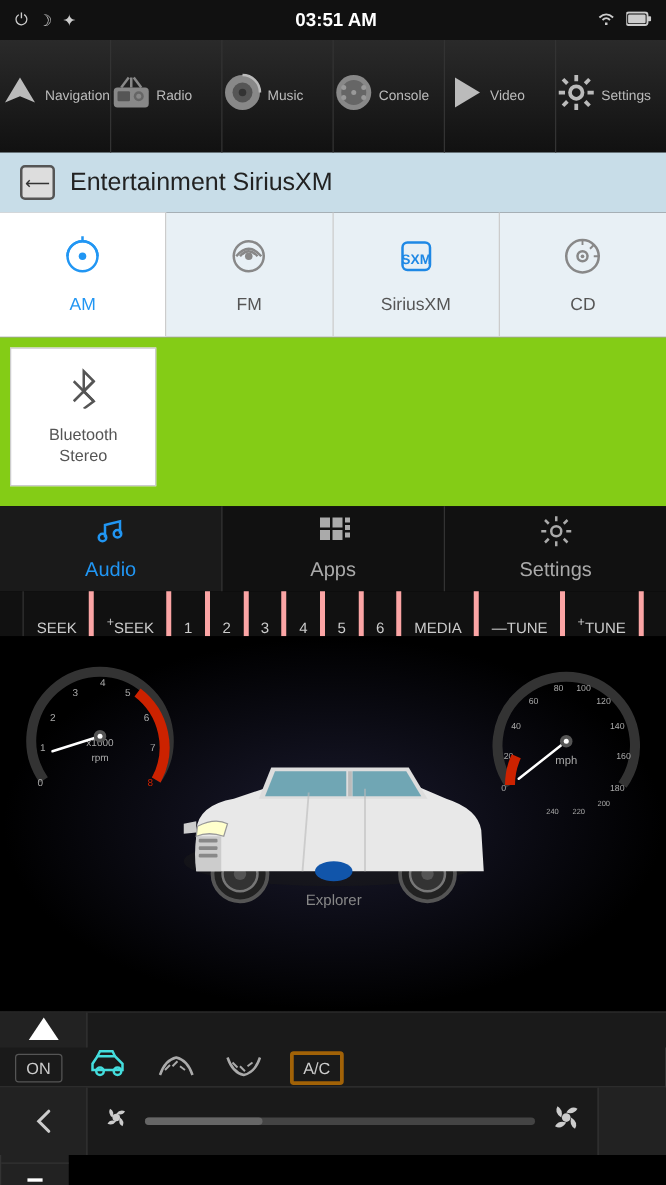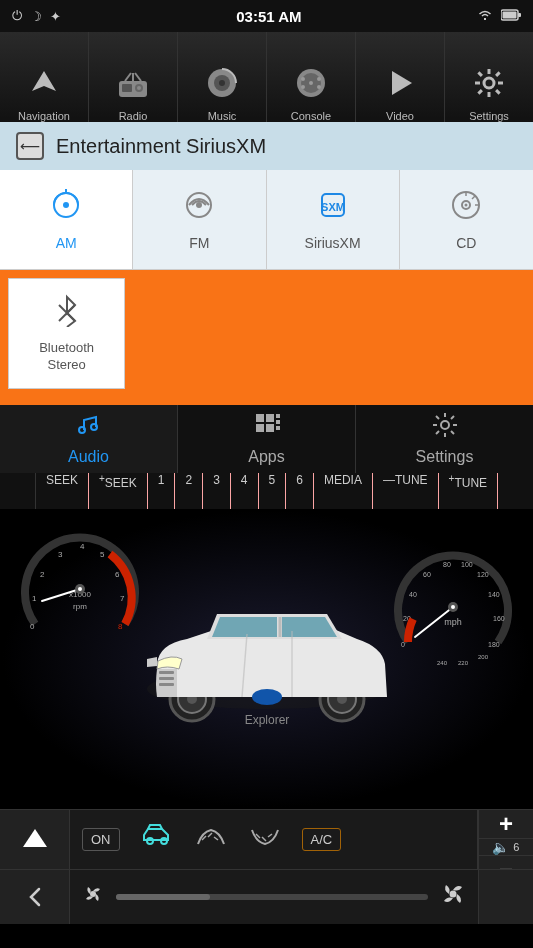--- a/index.html
+++ b/index.html
@@ -31,23 +31,22 @@
     .nav-bar {
       width: 533px;
       height: 90px;
       background: linear-gradient(180deg, #2a2a2a 0%, #111 100%);
       display: flex;
       align-items: stretch;
     }
     .nav-item {
       flex: 1;
       display: flex;
-      flex-direction: column;
-      align-items: center;
-      justify-content: flex-end;
+      align-items: center;
+      justify-content: flex-start;
       cursor: pointer;
       gap: 4px;
       border-right: 1px solid #333;
     }
     .nav-item:last-child { border-right: none; }
     .nav-icon { font-size: 28px; color: #ccc; }
     .nav-label { font-size: 11px; color: #bbb; }
 
     
     .ent-header {
@@ -89,21 +88,21 @@
     .source-item.active { background: #fff; }
     .source-icon { font-size: 28px; }
     .source-icon.am { color: #2196F3; }
     .source-icon.fm { color: #555; }
     .source-icon.sirius { color: #0369a1; }
     .source-icon.cd { color: #555; }
     .source-label { font-size: 14px; color: #555; }
     .source-label.am { color: #2196F3; }
 
     .sources-row2 {
-      background: #f97316;
+      background: #84cc16;
       display: grid;
       grid-template-columns: 1fr 1fr 1fr 1fr;
       padding-bottom: 8px;
     }
     .source-item-bt {
       display: flex;
       flex-direction: column;
       align-items: center;
       justify-content: center;
       padding: 14px 8px;
@@ -145,24 +144,24 @@
       height: 36px;
       display: flex;
       align-items: center;
       justify-content: center;
       gap: 0;
     }
     .seek-item {
       padding: 0 10px;
       font-size: 12px;
       color: #ccc;
-      border-right: 1px solid #fca5a5;
+      border-right: 4px solid #fca5a5;
       height: 100%;
       display: flex;
-      align-items: flex-start;
+      align-items: flex-end;
       cursor: pointer;
     }
     .seek-item:first-child { border-left: 1px solid #333; }
 
     
     .car-display {
       background: radial-gradient(ellipse at center, #1a1a2e 0%, #000 70%);
       height: 300px;
       position: relative;
       display: flex;
@@ -172,21 +171,21 @@
     .gauge-left {
       position: absolute;
       left: 20px;
       top: 20px;
       width: 120px;
       height: 120px;
     }
     .gauge-right {
       position: absolute;
       right: 20px;
-      top: 38px;
+      top: 24px;
       width: 120px;
       height: 120px;
     }
     .car-image-area {
       width: 300px;
       height: 200px;
       display: flex;
       align-items: center;
       justify-content: center;
     }
@@ -547,21 +546,21 @@
       <text x="60" y="78" text-anchor="middle" font-size="9" fill="#aaa">mph</text>
 
       <line x1="60" y1="60" x2="22" y2="90" stroke="#fff" stroke-width="2" stroke-linecap="round"></line>
       <circle cx="60" cy="60" r="5" fill="#555"></circle>
       <circle cx="60" cy="60" r="2" fill="#fff"></circle>
     </svg>
   </div>
 </div>
 
 <div style="display:flex; flex-direction:column; background:#1a1a1a;">
-  <div style="display:flex; height:60px; border-top:1px solid #333;">
+  <div style="display:flex; height:60px; border-top:1px solid #333;flex-direction:column;">
     <div style="width:70px; background:#222; display:flex; align-items:center; justify-content:center; border-right:1px solid #333; cursor:pointer;">
       <svg width="28" height="28" viewBox="0 0 28 28">
         <polygon points="14,4 26,22 2,22" fill="#fff"></polygon>
       </svg>
     </div>
     <div style="flex:1; display:flex; align-items:center; padding:0 12px; gap:20px; border-right:1px solid #333;">
       <span style="font-size:13px; color:#ccc; border:1px solid #555; padding:3px 8px; cursor:pointer; border-radius:3px;">ON</span>
       <span style="font-size:22px; color:#4dd; cursor:pointer;">
         <svg width="34" height="28" viewBox="0 0 34 28">
           <path d="M4 18 L4 13 L8 7 L22 7 L28 13 L28 18 L4 18Z" fill="none" stroke="#4dd" stroke-width="2"></path>
@@ -579,21 +578,21 @@
         </svg>
       </span>
       <span style="font-size:22px; color:#ccc; cursor:pointer;">
         <svg width="34" height="28" viewBox="0 0 34 28">
           <path d="M4 8 Q8 20 17 22 Q26 20 30 8" fill="none" stroke="#aaa" stroke-width="2"></path>
           <line x1="8" y1="12" x2="12" y2="16" stroke="#aaa" stroke-width="1.5"></line>
           <line x1="14" y1="15" x2="18" y2="19" stroke="#aaa" stroke-width="1.5"></line>
           <line x1="20" y1="15" x2="24" y2="12" stroke="#aaa" stroke-width="1.5"></line>
         </svg>
       </span>
-      <span style="font-size:13px; color:#ccc; border:1px solid #a16207; padding:3px 8px; cursor:pointer; border-radius:3px;">A/C</span>
+      <span style="font-size:13px; color:#ccc; border:3px solid #a16207; padding:3px 8px; cursor:pointer; border-radius:3px;">A/C</span>
     </div>
     <div style="width:55px; background:#222; display:flex; flex-direction:column; align-items:center; border-left:1px solid #333;">
       <div style="flex:1; width:100%; display:flex; align-items:center; justify-content:center; cursor:pointer; border-bottom:1px solid #333;">
         <span style="font-size:24px; color:#fff; font-weight:bold;">+</span>
       </div>
       <div style="height:30px; width:100%; display:flex; align-items:center; justify-content:center; gap:3px; border-bottom:1px solid #333;">
         <span style="font-size:14px; color:#ccc;">🔈</span>
         <span style="font-size:11px; color:#ccc;">6</span>
       </div>
       <div style="flex:1; width:100%; display:flex; align-items:center; justify-content:center; cursor:pointer;">

